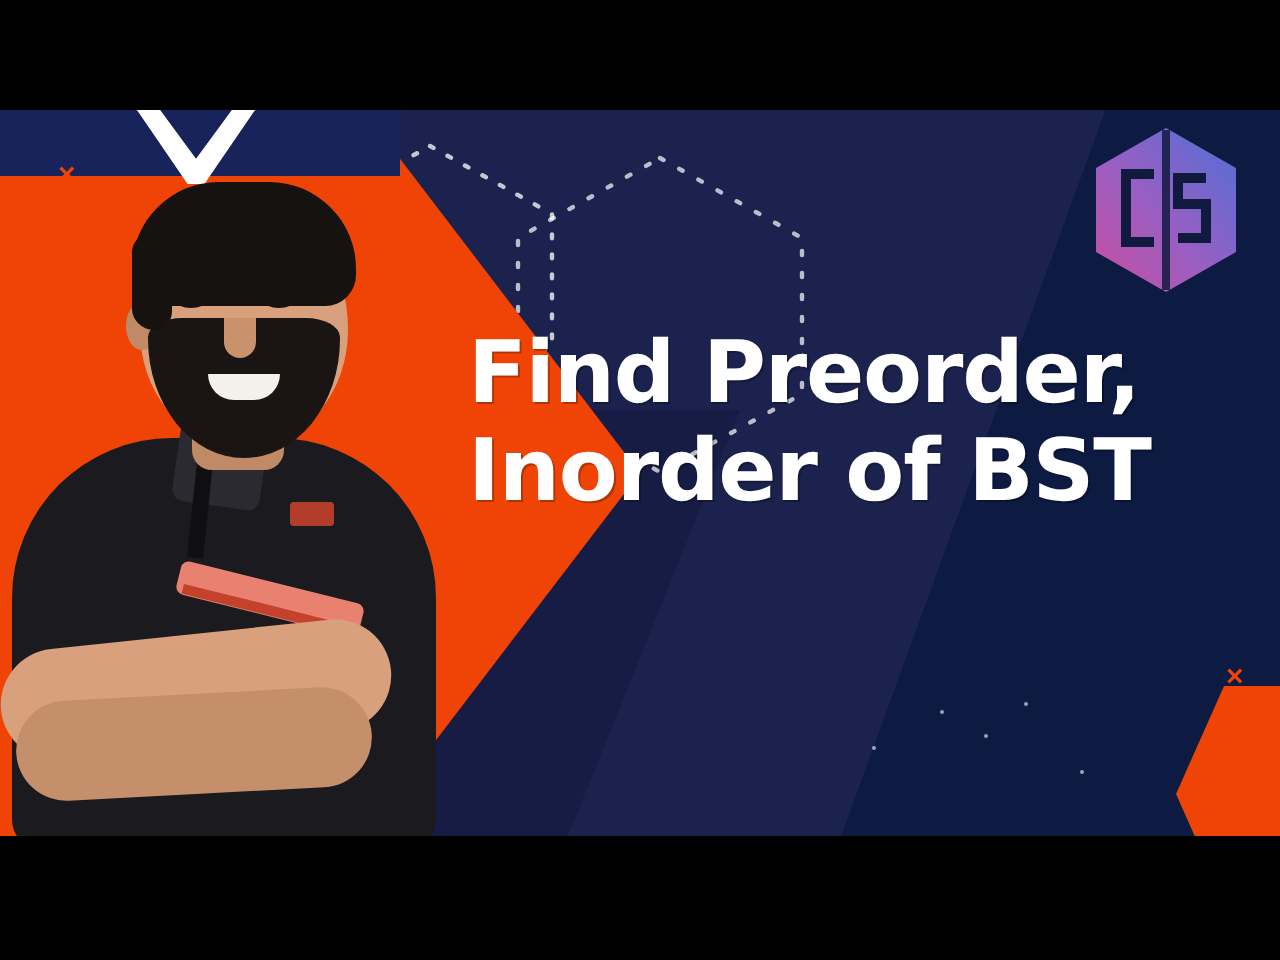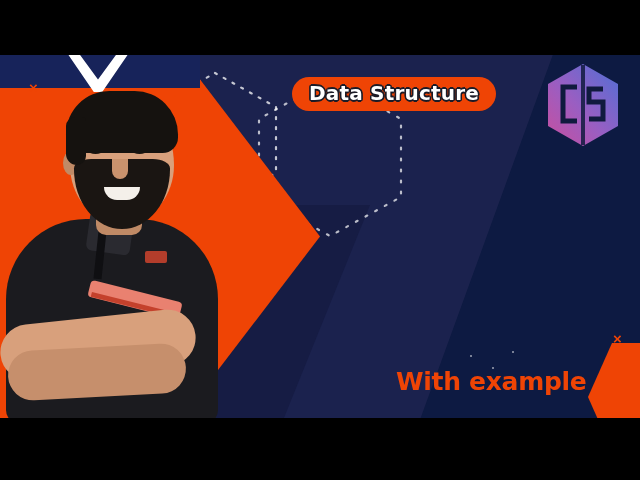--- a/index.html
+++ b/index.html
@@ -445,42 +445,40 @@
       <div class="eye l"></div>
       <div class="eye r"></div>
       <div class="brow l"></div>
       <div class="brow r"></div>
       <div class="hair"></div>
       <div class="hair-side"></div>
       <div class="arm"></div>
       <div class="arm2"></div>
     </div>
 
-    <div class="badge">
-      <span class="badge-text">Data Structure</span>
-    </div>
 
     <svg class="cs-logo" viewBox="0 0 80 88">
       <defs>
         <linearGradient id="hexgrad" x1="0" y1="1" x2="1" y2="0">
           <stop offset="0%" stop-color="#c94f9e"></stop>
           <stop offset="45%" stop-color="#9a5ec2"></stop>
           <stop offset="100%" stop-color="#4f6fd6"></stop>
         </linearGradient>
       </defs>
       <polygon points="40,3 75,23 75,65 40,85 5,65 5,23" fill="url(#hexgrad)"></polygon>
       <path d="M34,26 L20,26 L20,60 L34,60" fill="none" stroke="#101a3e" stroke-width="5" stroke-linejoin="miter"></path>
       <path d="M60,28 L46,28 L46,41 L60,41 L60,58 L46,58" fill="none" stroke="#101a3e" stroke-width="5" stroke-linejoin="miter"></path>
       <rect x="38" y="4" width="4" height="80" fill="#101a3e" opacity="0.85"></rect>
     </svg>
 
     <div class="headline">
+      <div class="line">Find Preorder,</div>
+      <div class="line">Inorder of BST</div>
     </div>
 
-    <div class="subline">With example</div>
 
     <div class="corner-hex"></div>
 
   </div>
 
   <div class="letterbox top"></div>
   <div class="letterbox bottom"></div>
 
 </div>
 

